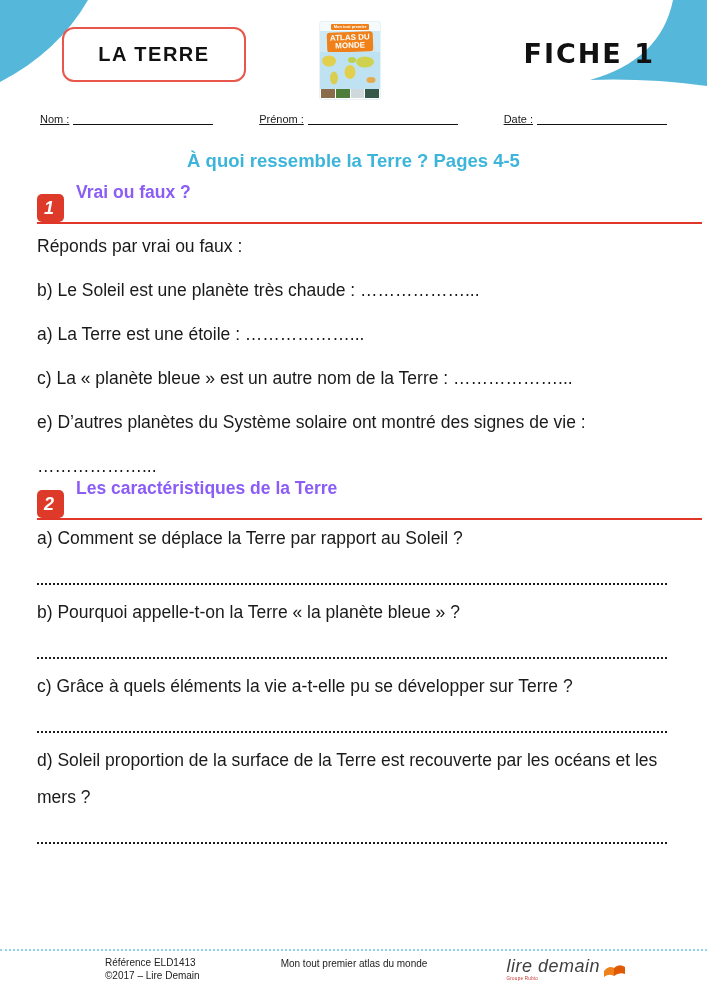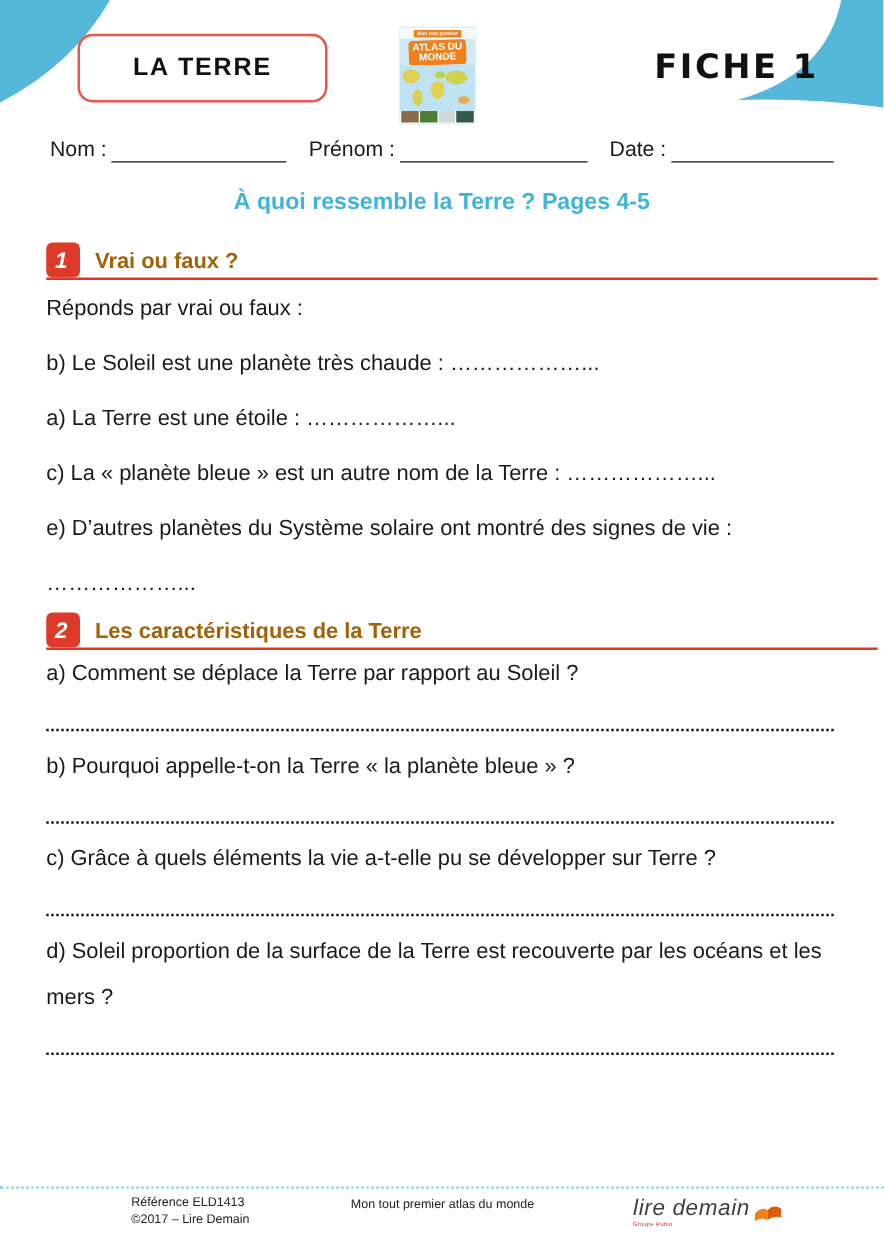--- a/index.html
+++ b/index.html
@@ -9,21 +9,21 @@
     position:relative; width:707px; height:1000px; margin:0 auto;
     background:#ffffff; overflow:hidden;
   }
 
   
   .corner-tl { position:absolute; left:0; top:0; width:100px; height:95px; }
   .corner-tr { position:absolute; right:0; top:0; width:122px; height:95px; }
 
   
   .topic-box {
-    position:absolute; left:62px; top:27px; width:200px; height:55px;
+    position:absolute; left:62px; top:27px; width:184px; height:55px;
     border:2px solid #e9564b; border-radius:12px; background:#ffffff;
     display:flex; align-items:center; justify-content:center;
   }
   .topic-box span {
     font-weight:bold; font-size:20px; letter-spacing:1.5px; color:#111;
   }
   .fiche-label {
     position:absolute; right:52px; top:38px;
     font-weight:700; font-size:27px; letter-spacing:2px; color:#111;
     font-family:"DejaVu Sans", sans-serif;
@@ -47,21 +47,22 @@
   }
   .bc-map { flex:1; position:relative; }
   .bc-map svg { position:absolute; left:0; top:0; }
   .bc-photos { height:13px; display:flex; gap:1px; background:#ffffff; padding:1px 1px 1px 1px; }
   .bc-photos div { flex:1; }
 
   
   .id-line {
     position:absolute; left:40px; top:110px; width:627px;
     display:flex; justify-content:space-between; align-items:flex-end;
-    font-size:17px;
+    font-size:11px;
+    text-decoration:underline;
   }
   .id-field { display:flex; align-items:flex-end; }
   .id-field .lbl { white-space:nowrap; padding-right:4px; }
   .blank { display:inline-block; border-bottom:1.6px solid #111; height:15px; }
   .blank-nom { width:140px; }
   .blank-prenom { width:150px; }
   .blank-date { width:130px; }
 
   
   .lesson-title {
@@ -75,21 +76,21 @@
   .sec-header {
     width:665px; border-bottom:2.5px solid #e0362a;
     display:flex; align-items:flex-end; gap:12px; height:32px;
   }
   .badge {
     width:27px; height:28px; border-radius:5px; background:#dd3a2a;
     color:#fff; font-weight:bold; font-style:italic; font-size:18px;
     display:flex; align-items:center; justify-content:center;
     padding-right:3px;
   }
-  .sec-title { font-weight:bold; font-size:17.5px; padding-bottom:3px; color:#a16207; }
+  .sec-title { font-weight:bold; font-size:17.5px; padding-bottom:19px; color:#8b5cf6; }
 
   .s1-block p { line-height:44px; margin:0; }
 
   .s2-block { margin-top:0; }
   .s2-block p.q { line-height:37px; margin:0; }
   .dots-line { height:37px; display:flex; align-items:flex-end; }
   .dots-rule { width:665px; border-bottom:2.6px dotted #1c1c1c; margin-bottom:9px; }
 
   
   .footer-sep {

